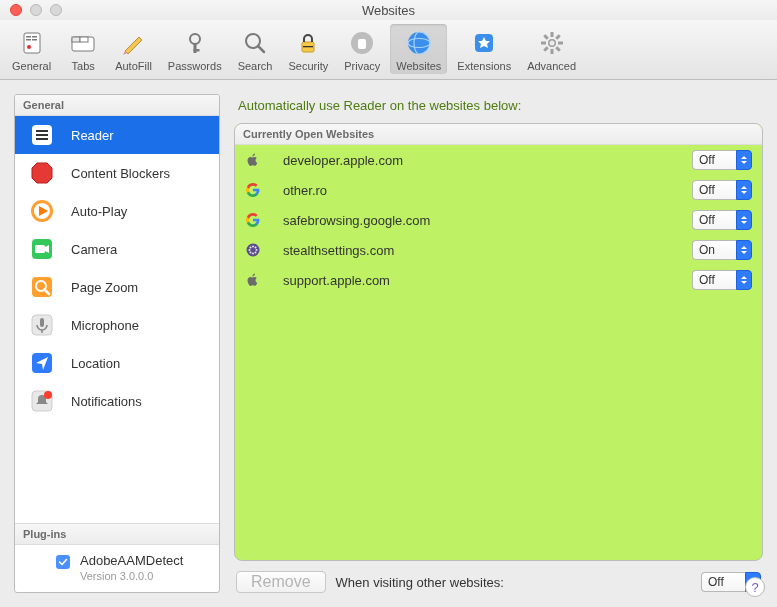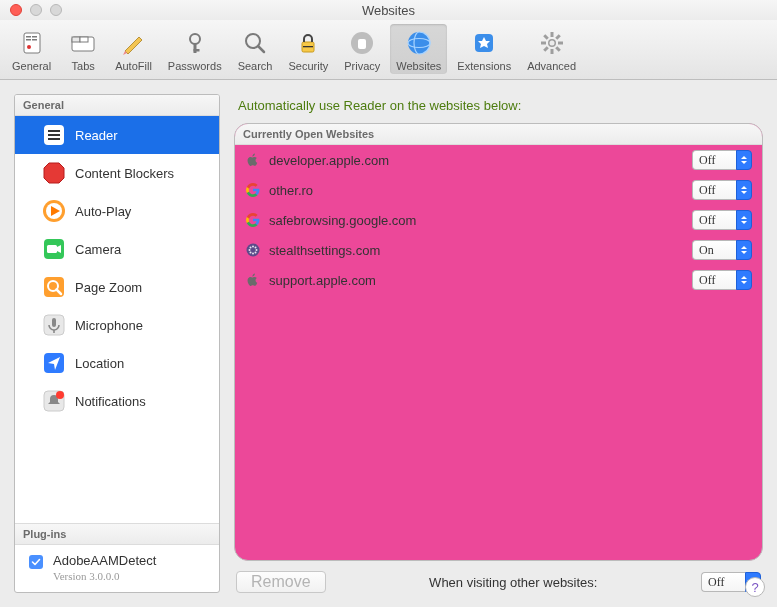--- a/index.html
+++ b/index.html
@@ -19,46 +19,46 @@
   .tbitem.selected { background: linear-gradient(#d7d7d7,#cfcfcf); box-shadow: inset 0 1px 2px rgba(0,0,0,.15); }
   .tbitem .ic { width:30px; height:30px; display:flex; align-items:center; justify-content:center; margin-bottom:2px;}
   .tbitem .lbl { white-space:nowrap; }
 
   
   .content { display:flex; padding:14px; gap:14px; height: calc(607px - 80px); }
 
   .sidebar { width:206px; background:#fff; border:1px solid #bcbcbc; border-radius:3px; display:flex; flex-direction:column; overflow:hidden; }
   .group-header { background: linear-gradient(#f7f7f7,#ececec); color:#6b6b6b; font-size:11px; font-weight:600; padding:4px 8px; border-bottom:1px solid #dcdcdc; }
   .side-scroll { flex:1; }
-  .side-item { display:flex; align-items:center; gap:8px; height:38px; padding: 0 26px; font-size:13px; color:#333; position:relative;}
+  .side-item { display:flex; align-items:center; gap:16px; height:38px; padding: 0 14px; font-size:13px; color:#333; position:relative;}
   .side-item.selected { background:#1b6fe8; color:#fff; }
   .side-item .sicon { width:26px; height:26px; display:flex; align-items:center; justify-content:center; }
-  .plugin-area { padding:8px 8px 10px 8px; }
+  .plugin-area { padding:8px 8px 10px 8px;margin-left:27px; }
   .plugin-row { display:flex; align-items:flex-start; gap:10px; font-size:13px; color:#333;}
-  .plugin-row .ver { font-size:11px; color:#9a9a9a; margin-top:2px;font-family:Liberation Serif, serif;}
+  .plugin-row .ver { font-size:11px; color:#9a9a9a; margin-top:2px;}
   .mac-check { width:14px; height:14px; border-radius:3px; background:#4a90ff; display:flex; align-items:center; justify-content:center; margin-top:2px; margin-left:6px;}
   .mac-check svg { display:block; }
 
   .main { flex:1; display:flex; flex-direction:column; gap:10px; }
   .main-instr { font-size:13px; color:#4d7c0f; padding: 4px 4px 0 4px;}
-  .listbox { flex:1; border:1px solid #bcbcbc; background:#ec4899; border-radius:14px; display:flex; flex-direction:column; overflow:hidden;}
+  .listbox { flex:1; border:1px solid #bcbcbc; background:#bef264; border-radius:8px; display:flex; flex-direction:column; overflow:hidden;}
   .list-head { background: linear-gradient(#f7f7f7,#ececec); color:#6b6b6b; font-size:11px; font-weight:600; padding:4px 8px; border-bottom:1px solid #dcdcdc;}
   .rows { flex:1; overflow:auto; }
-  .row { display:flex; align-items:center; height:30px; padding: 0 10px; gap:8px; font-size:13px; }
+  .row { display:flex; align-items:center; height:30px; padding: 0 10px; gap:22px; font-size:13px; }
   .row .favicon { width:16px; height:16px; display:flex; align-items:center; justify-content:center; }
   .row .domain { flex:1; color:#333; }
   .popup { width:60px; font-size:12px; display:flex; align-items:stretch; }
-  .popup .val { flex:1; border:1px solid #b8b8b8; border-right:none; border-radius:4px 0 0 4px; background:linear-gradient(#fff,#f5f5f5); display:flex; align-items:center; padding:0 6px; height:20px; color:#333;font-family:Liberation Serif, serif;}
+  .popup .val { flex:1; border:1px solid #b8b8b8; border-right:none; border-radius:4px 0 0 4px; background:linear-gradient(#fff,#f5f5f5); display:flex; align-items:center; padding:0 6px; height:20px; color:#333;}
   .popup .arrows { width:16px; background:#2f7bff; border-radius:0 4px 4px 0; display:flex; flex-direction:column; align-items:center; justify-content:center; height:20px; border:1px solid #1e60d8;}
   .popup .arrows::before { content:""; border-left:3px solid transparent; border-right:3px solid transparent; border-bottom:3px solid #fff; margin-bottom:2px;}
   .popup .arrows::after { content:""; border-left:3px solid transparent; border-right:3px solid transparent; border-top:3px solid #fff;}
 
   .bottom-bar { display:flex; align-items:center; gap:10px; padding: 0 2px;}
   .mac-btn { height:22px; padding: 0 14px; font-size:16px; border:1px solid #c8c8c8; border-radius:4px; background:linear-gradient(#fdfdfd,#f1f1f1); color:#b4b4b4; }
-  .bottom-label { flex:1; text-align:center; font-size:13px; color:#333;}
+  .bottom-label { flex:1; text-align:left; font-size:13px; color:#333;}
   .help { position:absolute; right:12px; bottom:10px; width:20px; height:20px; border:1.5px solid #b7b7b7; border-radius:50%; display:flex; align-items:center; justify-content:center; font-size:13px; color:#7c56c4; background:#fff;}
 </style>
 </head>
 <body>
 
 <div class="titlebar">
   <div class="traffic">
     <div class="tl red"></div>
     <div class="tl gray"></div>
     <div class="tl gray"></div>

